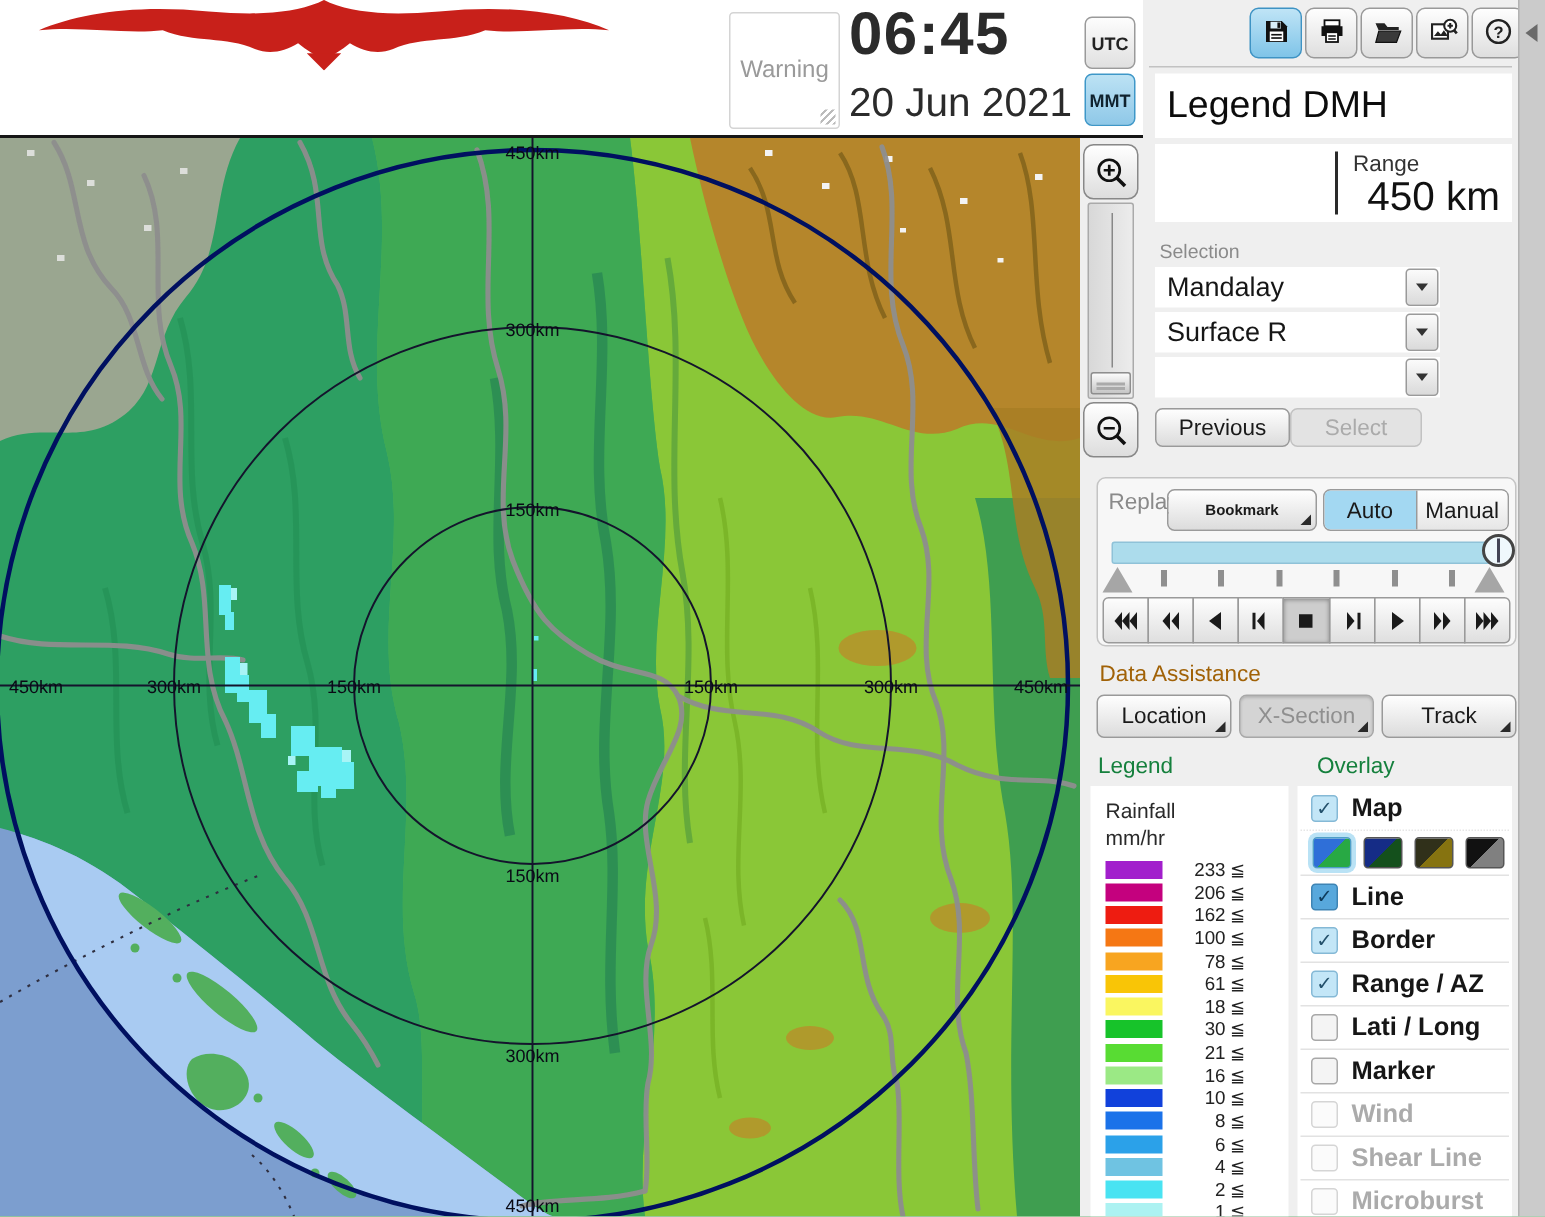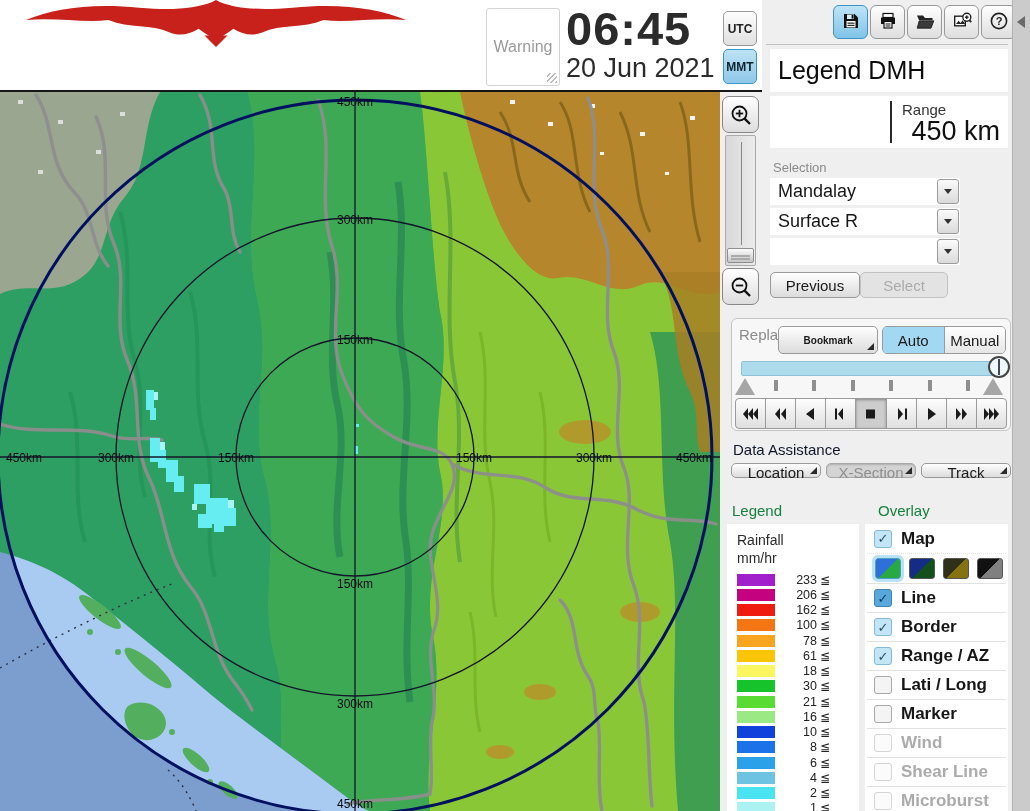--- a/index.html
+++ b/index.html
@@ -9,21 +9,21 @@
 
 
 .header{position:absolute;left:0;top:0;width:762px;height:92px;background:#FFF;border-bottom:2px solid #161616;z-index:3}
 .logo{position:absolute;left:10px;top:5px}
 .logo-row{display:flex;align-items:flex-start;gap:9px}
 .logo-title{font-family:"Liberation Serif","DejaVu Serif",serif;font-weight:bold;font-size:47px;line-height:.92;color:#141414}
 .logo-tag{margin-top:3px;font-weight:bold;font-size:16.5px;line-height:1.1;color:#C9201A;letter-spacing:-.2px;word-spacing:3px}
 .eagle{display:block;margin:-6px 0 0 12px}
 .warn-btn{position:absolute;left:486px;top:8px;width:74px;height:78px;background:#FFF;border:1px solid #D4D4D4;border-radius:3px;color:#9A9A9A;font-size:16px;display:flex;align-items:center;justify-content:center;cursor:pointer}
 .warn-btn::after{content:"";position:absolute;right:2px;bottom:2px;width:10px;height:10px;background:repeating-linear-gradient(135deg,transparent 0 2px,#BBB 2px 3.5px)}
-.clock-time{position:absolute;left:566px;top:1px;font-size:47px;font-weight:bold;color:#2B2B2B;letter-spacing:1px}
+.clock-time{position:absolute;left:566px;top:1px;font-size:40px;font-weight:bold;color:#2B2B2B;letter-spacing:1px}
 .clock-date{position:absolute;left:566px;top:53px;font-size:27px;color:#2B2B2B}
 .tz-btn{position:absolute;left:723px;width:34px;height:35px;border-radius:5px;font-size:12px;font-weight:bold;display:flex;align-items:center;justify-content:center;background:linear-gradient(#FDFDFD,#E0E0E0);border:1px solid #9A9A9A;color:#222;cursor:pointer}
 #utc-btn{top:11px}
 #mmt-btn{top:49px}
 .tz-btn.active{background:linear-gradient(#BCE2F4,#8FC8E8);border-color:#3E97C8;color:#10222E}
 
 
 .panel{position:absolute;left:720px;top:0;width:292px;height:811px;background:#EFEFEF;z-index:1}
 .toolbar{position:absolute;left:113px;top:5px;display:flex;gap:2px}
 .tbtn{width:35px;height:34px;border:1px solid #999;border-radius:6px;background:linear-gradient(#FEFEFE,#DEDEDE);display:flex;align-items:center;justify-content:center;padding:0;cursor:pointer}
@@ -63,23 +63,23 @@
 .tri-r{left:251px}
 .slider-marks{position:absolute;left:42px;top:61px;width:196px;display:flex;justify-content:space-between}
 .tick{width:4px;height:11px;background:#8F8F8F}
 .playback{position:absolute;left:3px;top:79px;right:3px;display:flex}
 .pb-btn{flex:1;height:31px;border:1px solid #9A9A9A;background:linear-gradient(#FDFDFD,#DFDFDF);margin-left:-1px;display:flex;align-items:center;justify-content:center;padding:0;cursor:pointer}
 .pb-btn:first-child{border-radius:4px 0 0 4px;margin-left:0}
 .pb-btn:last-child{border-radius:0 4px 4px 0}
 .pb-btn.active{background:#CDCDCD;box-shadow:inset 0 1px 3px rgba(0,0,0,.35)}
 
 
-.da-label{position:absolute;left:13px;top:441px;font-size:15px;color:#0f172a}
+.da-label{position:absolute;left:13px;top:441px;font-size:15px;color:#a16207}
 .da-btns{position:absolute;left:11px;top:463px;width:280px;display:flex;gap:5px}
-.da-btn{flex:1;height:15px;font-size:15px}
+.da-btn{flex:1;height:29px;font-size:15px}
 .da-btn.disabled{background:#D4D4D4;color:#8F8F8F;border-color:#A8A8A8;box-shadow:inset 0 1px 2px rgba(0,0,0,.18)}
 .sec-label{position:absolute;font-size:15px;color:#15803d}
 #legend-label{left:12px;top:502px}
 #overlay-label{left:158px;top:502px}
 
 
 .lg-panel{position:absolute;left:7px;top:524px;width:132px;height:320px;background:#FFF;padding:8px 4px 4px 10px}
 .lg-title{font-size:14px;color:#2A2A2A;line-height:1.25}
 .lg-items{margin-top:6px;display:flex;flex-direction:column;justify-content:space-between;height:242px}
 .lg-row{display:flex;align-items:center;height:13px}

